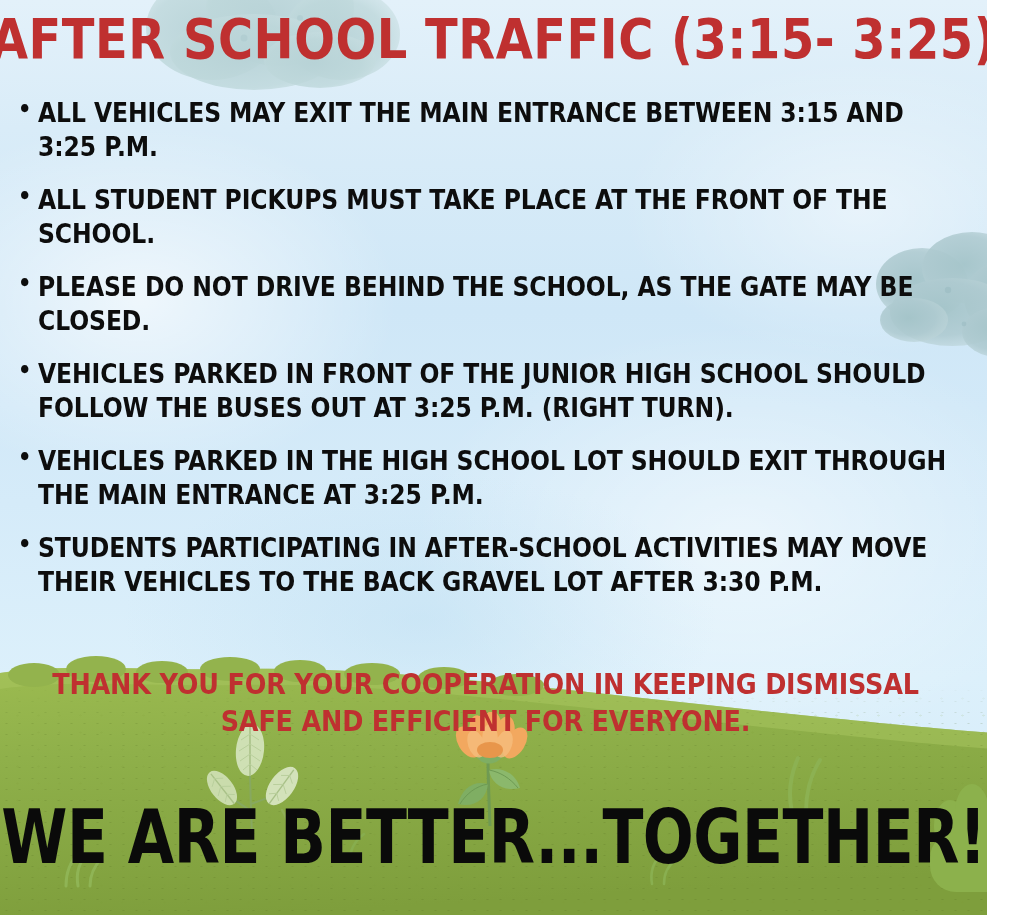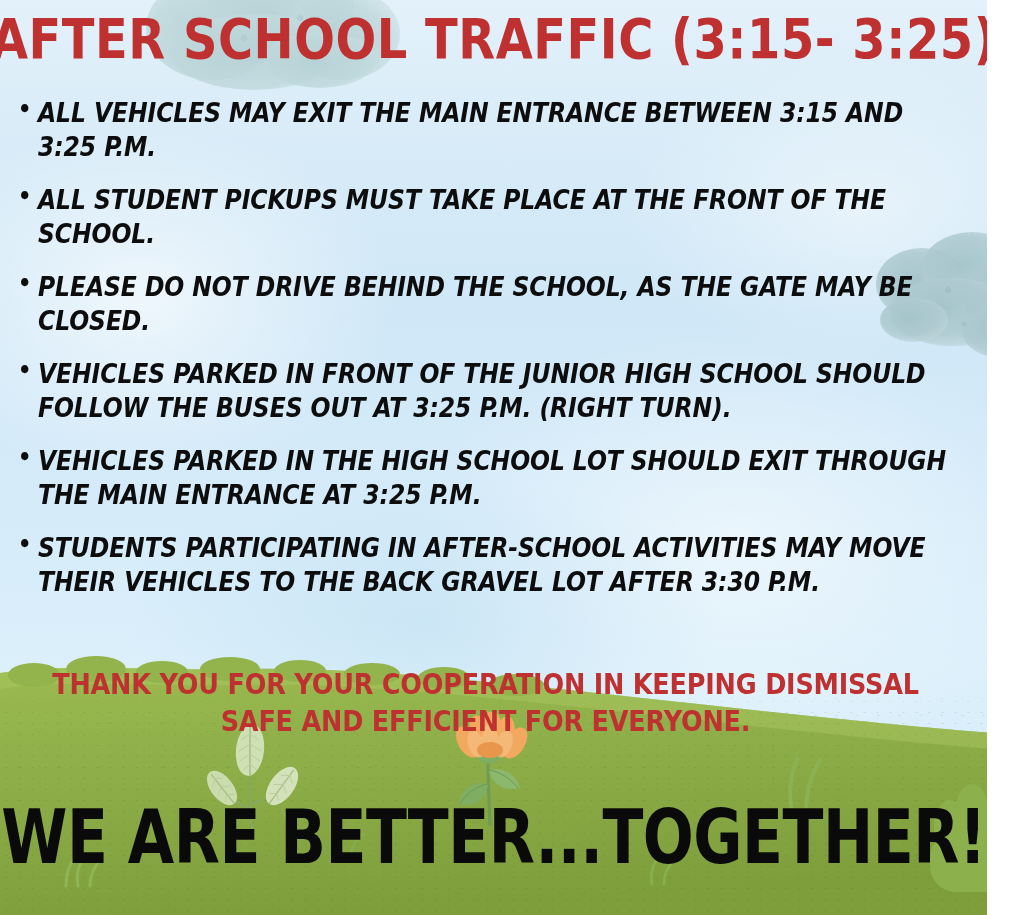--- a/index.html
+++ b/index.html
@@ -124,21 +124,20 @@
   }
 
   .bullet-list {
     position: absolute;
     left: 16px;
     right: 36px;
     top: 96px;
     margin: 0;
     padding: 0;
     list-style: none;
-    font-style: italic;
   }
 
   .bullet-item {
     position: relative;
     padding-left: 22px;
     margin-bottom: 26px;
     color: #0d0d0d;
     font-family: "DejaVu Sans", sans-serif;
     font-weight: 700;
     font-size: 23.5px;

